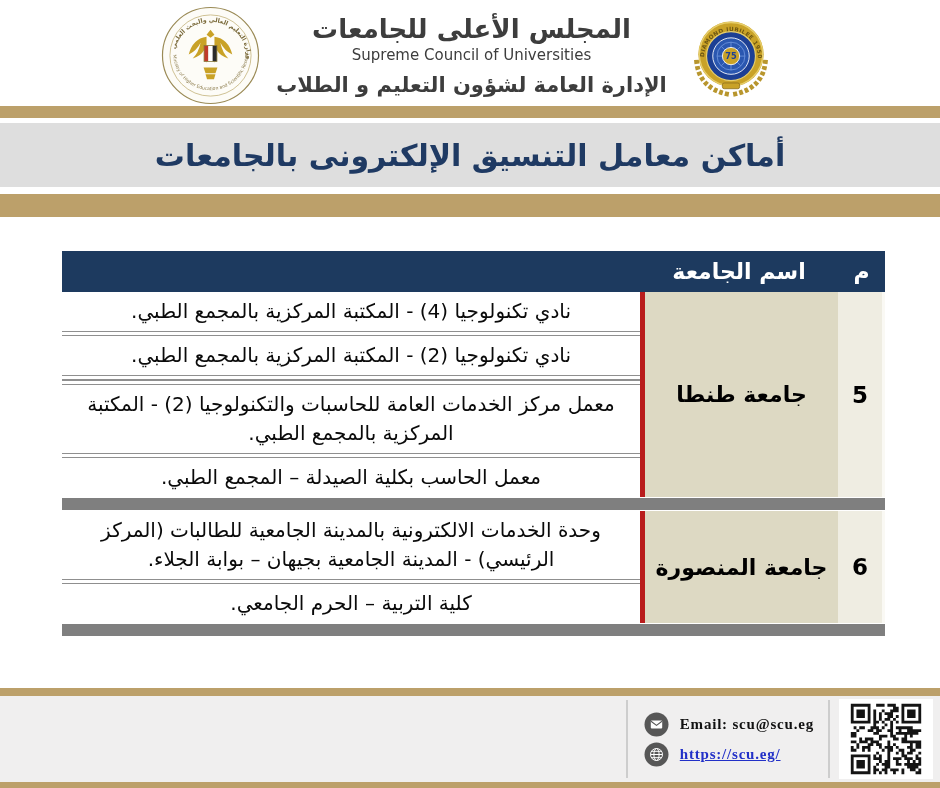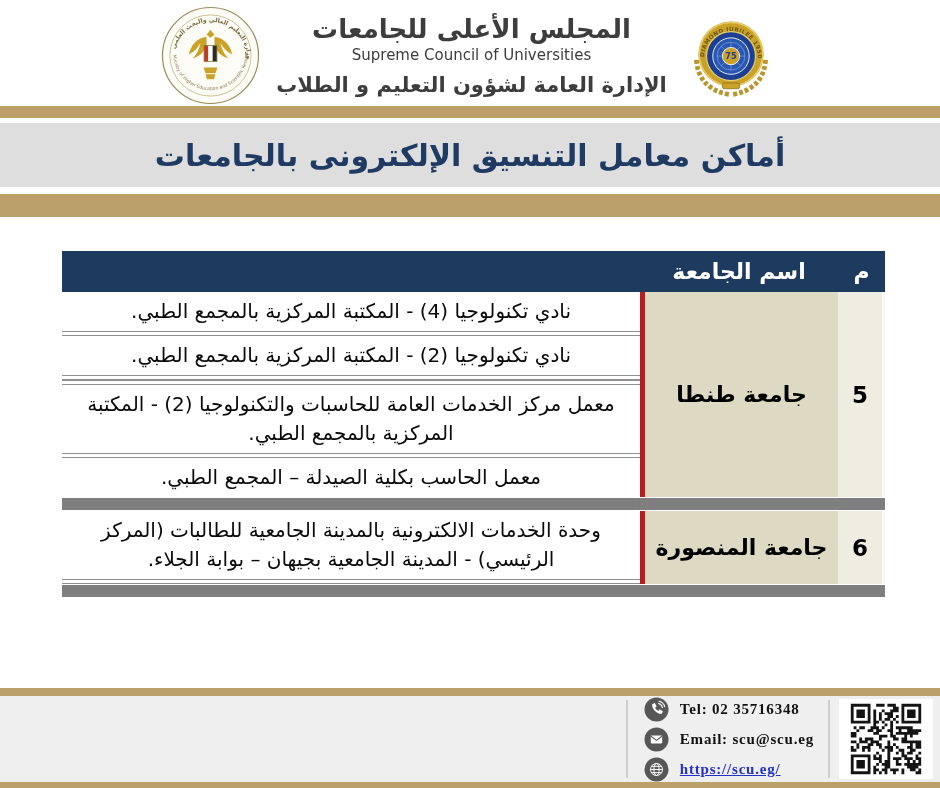--- a/index.html
+++ b/index.html
@@ -148,40 +148,31 @@
       </div>
     </div>
     <div class="group-sep"></div>
 
     <div class="group">
       <div class="cell-num">6</div>
       <div class="cell-univ">جامعة المنصورة</div>
       <div class="cell-locs">
         <div class="loc">وحدة الخدمات الالكترونية بالمدينة الجامعية للطالبات (المركز الرئيسي) - المدينة الجامعية بجيهان – بوابة الجلاء.</div>
         <div class="loc-sep"></div>
+        <div class="loc">كلية التربية – الحرم الجامعي.</div>
       </div>
     </div>
     <div class="group-sep"></div>
   </div>
 
   <div class="footer">
     <div class="tan-top"></div>
     <div class="foot-band">
 
       <div class="contact">
-        <div class="c-row">
-          <span class="c-ico">
-            <svg viewBox="0 0 25 25">
-              <circle cx="12.5" cy="12.5" r="12" fill="#575757"></circle>
-              <path d="M8.2 7.2 l2.6-1.1 1.9 3.2 -1.7 1.5 a8.2 8.2 0 0 0 3.2 3.2 l1.5-1.7 3.2 1.9 -1.1 2.6 c-4.4.7-10.3-5.2-9.6-9.6z" fill="#fff"></path>
-              <path d="M14.5 6.5 a5.5 5.5 0 0 1 4 4 M15.2 4.2 a8 8 0 0 1 5.6 5.6" stroke="#fff" stroke-width="1.1" fill="none" stroke-linecap="round"></path>
-            </svg>
-          </span>
-          <span class="c-txt">Tel:  02 35716348</span>
-        </div>
         <div class="c-row">
           <span class="c-ico">
             <svg viewBox="0 0 25 25">
               <circle cx="12.5" cy="12.5" r="12" fill="#575757"></circle>
               <rect x="6.8" y="8.6" width="11.4" height="7.8" rx="1" fill="#fff"></rect>
               <path d="M7 9.2 l5.5 4.2 5.5-4.2" stroke="#575757" stroke-width="1.1" fill="none"></path>
             </svg>
           </span>
           <span class="c-txt">Email:  scu@scu.eg</span>
         </div>

